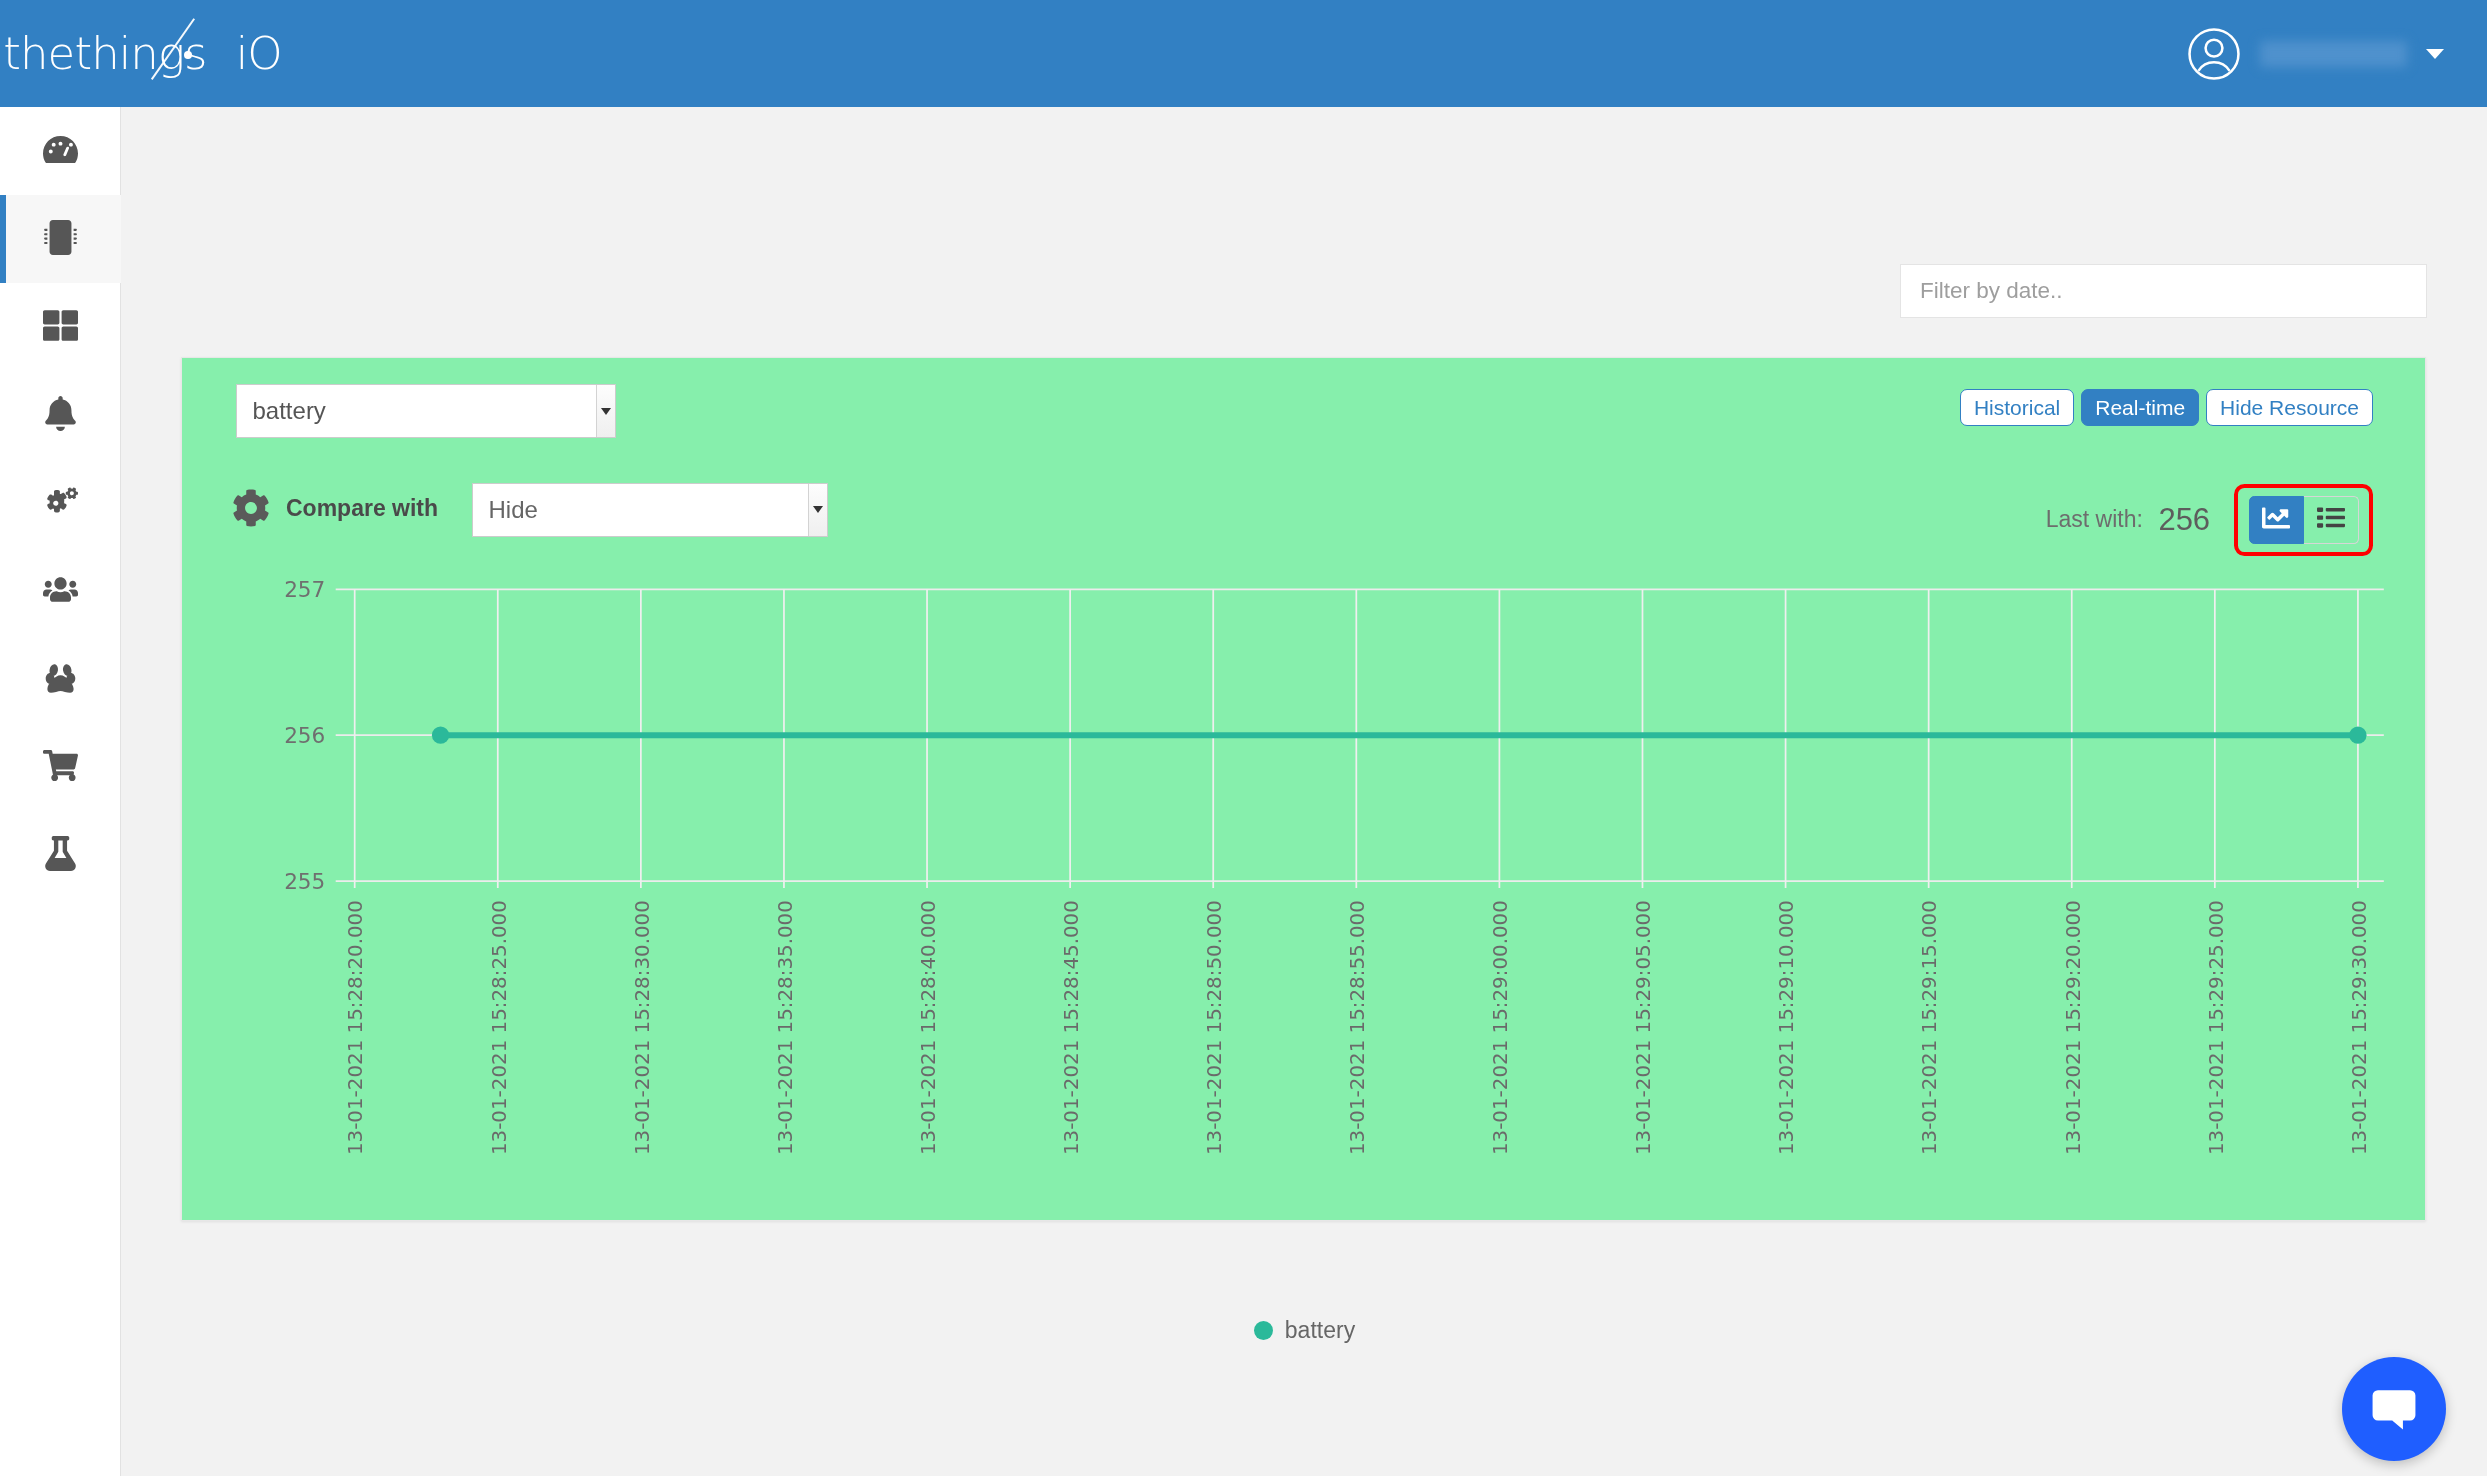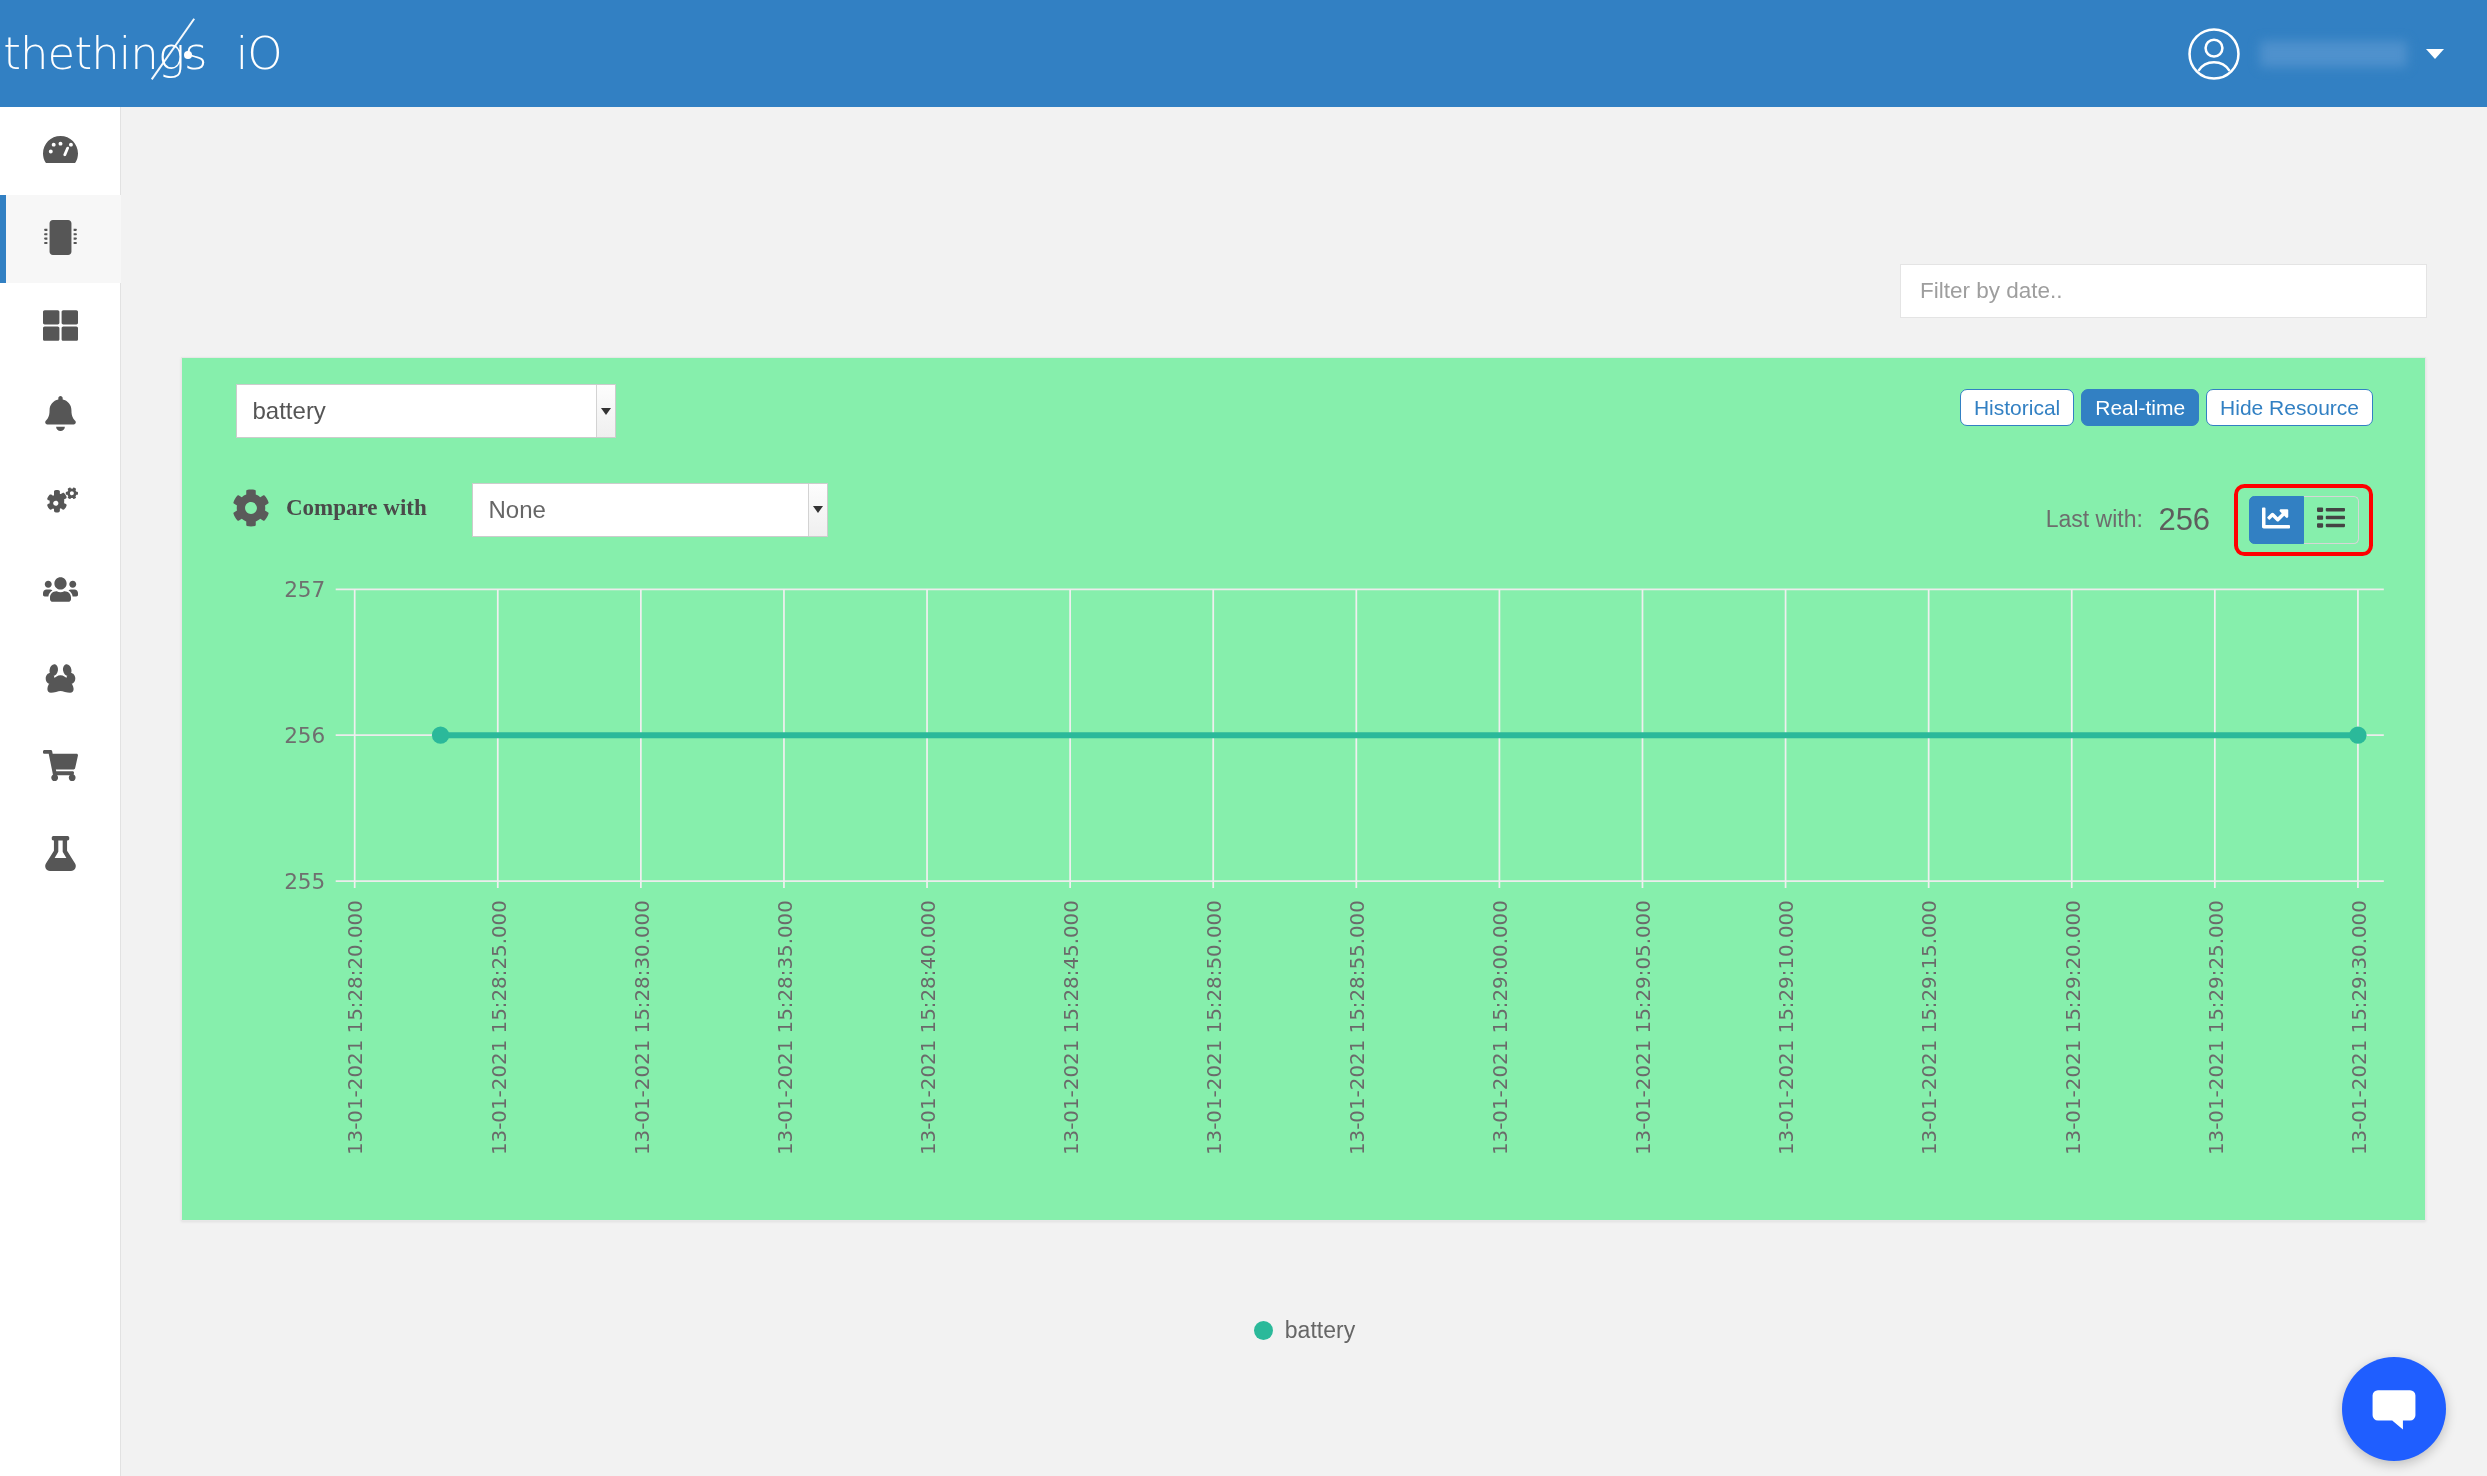--- a/index.html
+++ b/index.html
@@ -182,21 +182,21 @@
 
   
   .compare-row {
     position: absolute; top: 121px; left: 0; width: 2245px; height: 69px;
   }
   .gear-icon { position: absolute; left: 50px; top: 10.4px; width: 38px; height: 38px; }
   .gear-icon svg { width: 38px; height: 38px; fill: #5a5a5a; }
   .compare-label {
     position: absolute; left: 104px; top: 15.5px;
     font-size: 23px; font-weight: bold; color: #4a4a4a;
-    font-family: Liberation Serif, serif;
+    font-family: Liberation Sans, sans-serif;
   }
   .compare-select {
     position: absolute; left: 290px; top: 3.5px;
     width: 356px; height: 54px;
     border: 0.9px solid #ccc; background: #fff;
     font-size: 24px; color: #666;
     font-family: "Liberation Sans", sans-serif;
     padding: 0 35px 0 15.5px;
     display: flex; align-items: center; cursor: pointer;
   }
@@ -371,21 +371,21 @@
     </div>
 
     <div class="compare-row">
       <span class="gear-icon">
         <svg viewBox="0 0 512 512">
             <path d="M487.4 315.7l-42.6-24.6c4.3-23.2 4.3-47 0-70.2l42.6-24.6c4.9-2.8 7.1-8.6 5.5-14-11.1-35.6-30-67.8-54.7-94.6-3.8-4.1-10-5.1-14.8-2.3L380.8 110c-17.9-15.4-38.5-27.3-60.8-35.1V25.8c0-5.6-3.9-10.5-9.4-11.7-36.7-8.2-74.3-7.8-109.2 0-5.5 1.2-9.4 6.1-9.4 11.7V75c-22.2 7.9-42.8 19.8-60.8 35.1L88.7 85.5c-4.9-2.8-11-1.9-14.8 2.3-24.7 26.7-43.6 58.9-54.7 94.6-1.7 5.4.6 11.2 5.5 14L67.3 221c-4.3 23.2-4.3 47 0 70.2l-42.6 24.6c-4.9 2.8-7.1 8.6-5.5 14 11.1 35.6 30 67.8 54.7 94.6 3.8 4.1 10 5.1 14.8 2.3l42.6-24.6c17.9 15.4 38.5 27.3 60.8 35.1v49.2c0 5.6 3.9 10.5 9.4 11.7 36.7 8.2 74.3 7.8 109.2 0 5.5-1.2 9.4-6.1 9.4-11.7v-49.2c22.2-7.9 42.8-19.8 60.8-35.1l42.6 24.6c4.9 2.8 11 1.9 14.8-2.3 24.7-26.7 43.6-58.9 54.7-94.6 1.5-5.5-.7-11.3-5.6-14.1zM256 336c-44.1 0-80-35.9-80-80s35.9-80 80-80 80 35.9 80 80-35.9 80-80 80z"></path>
           </svg>
       </span>
       <span class="compare-label">Compare with</span>
       <div class="compare-select">
-        <span>None</span>
+        <span>Hide</span>
         <span class="sel-arrow-box">
           <span class="sel-arrow"></span>
         </span>
       </div>
 
       <div class="lastval-wrap">
         <span class="lastval-label">Last with:</span>
         <span class="lastval-num">256</span>
         <div class="view-toggle-hl">
           <div class="view-toggle">

